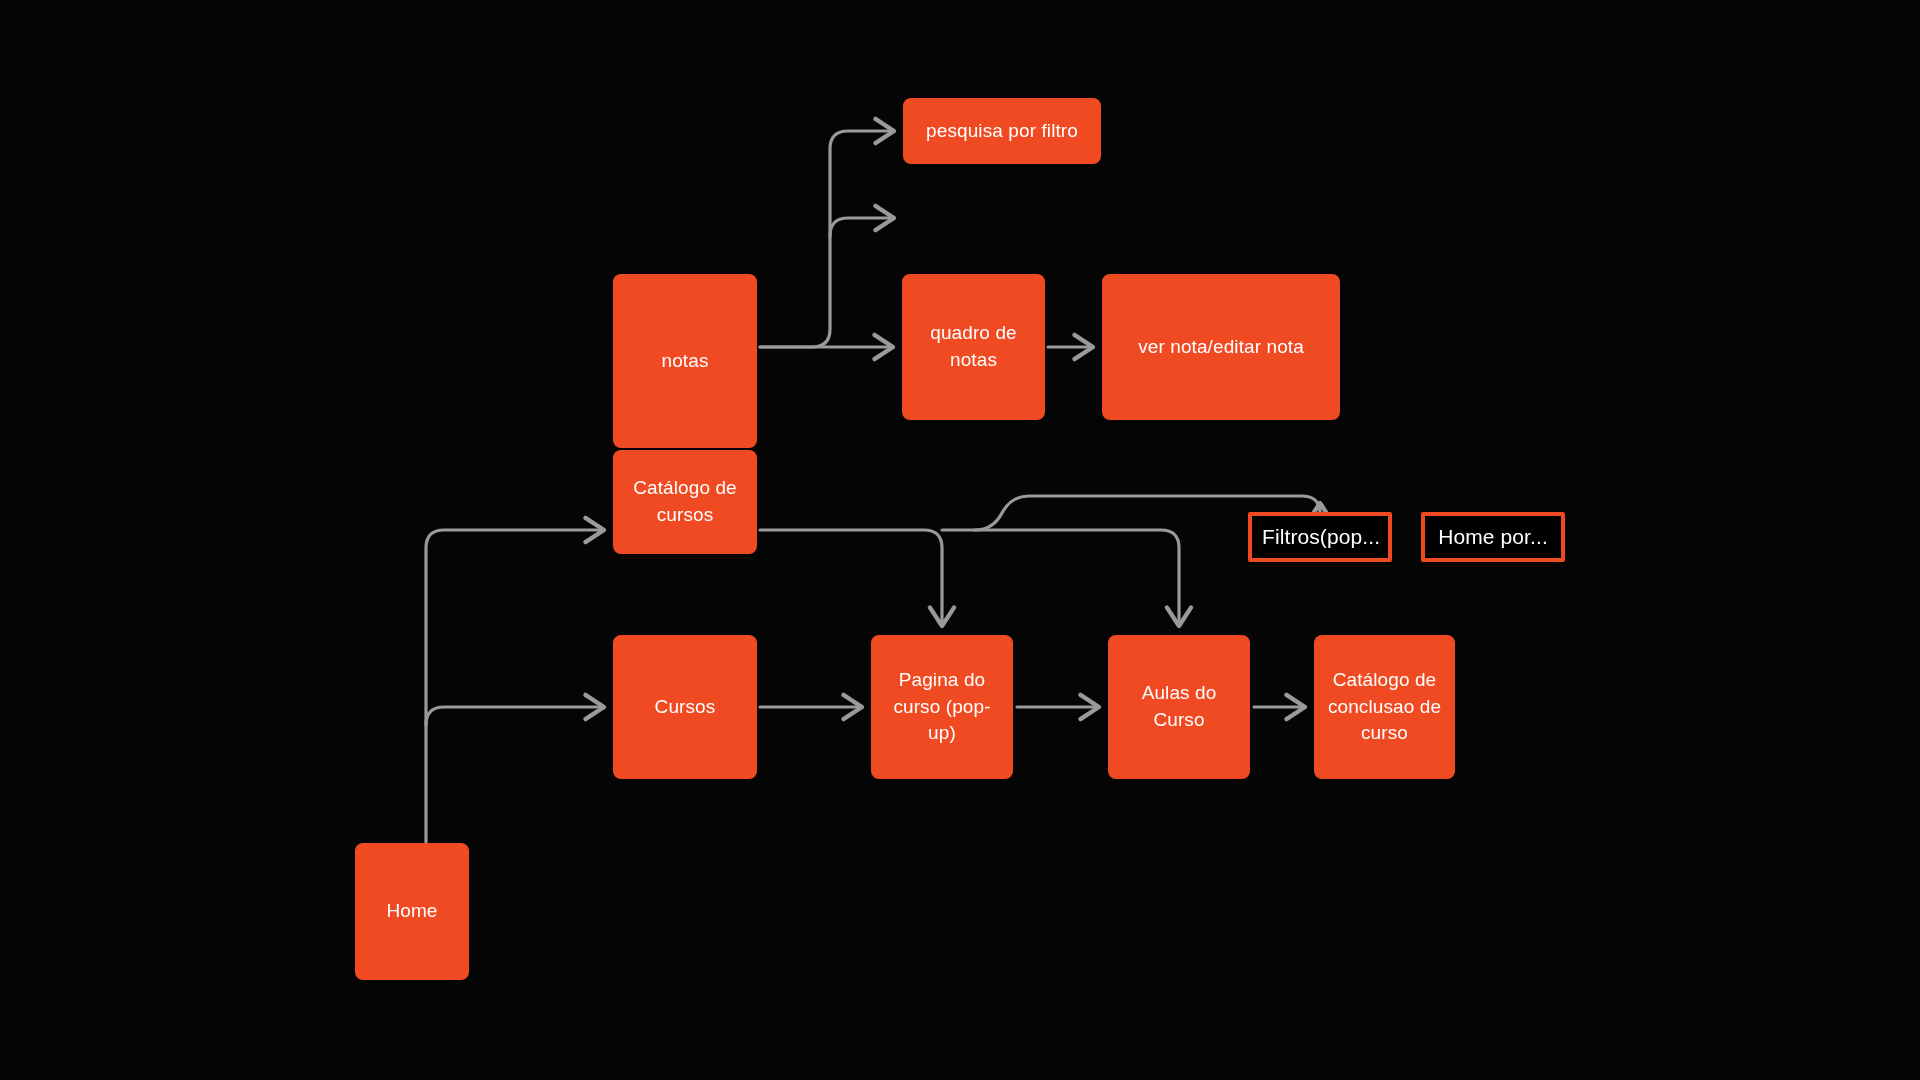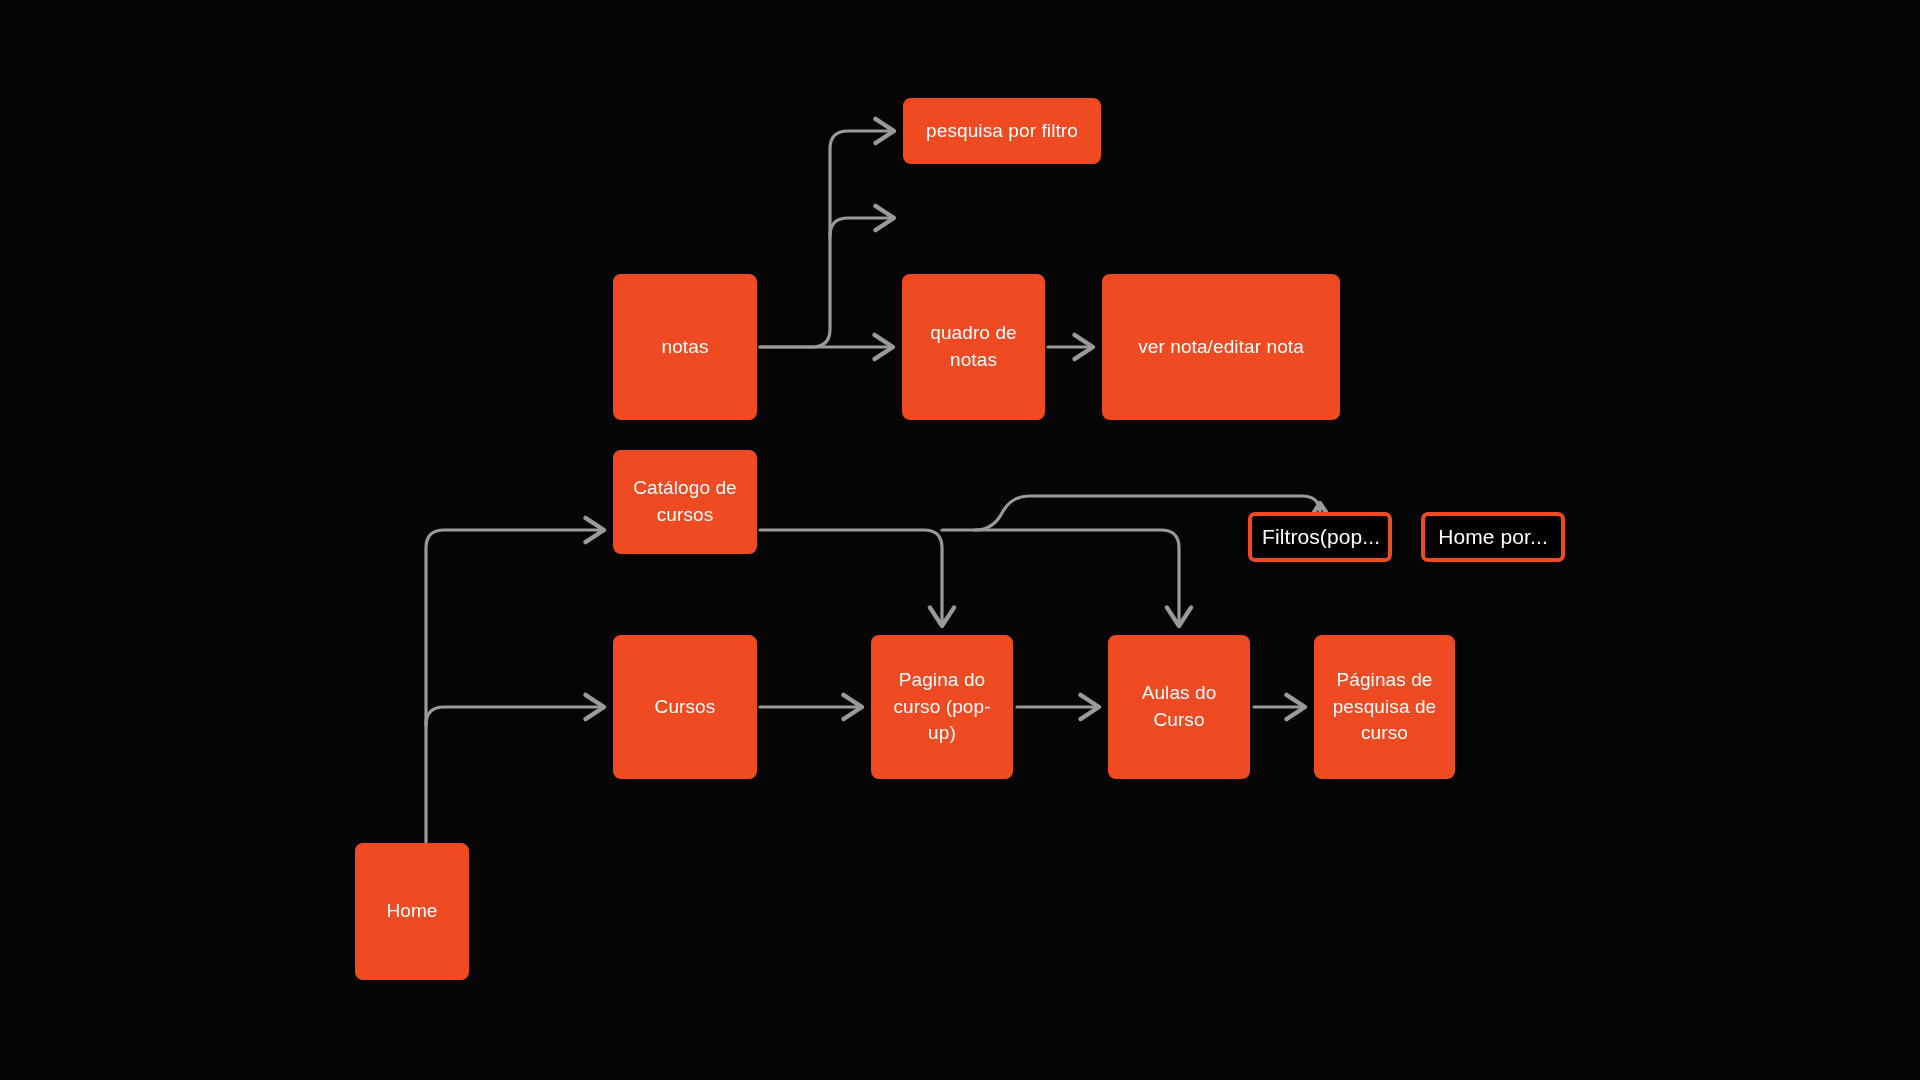--- a/index.html
+++ b/index.html
@@ -42,21 +42,21 @@
     padding: 4px 10px;
     letter-spacing: 0.1px;
   }
   .node.filled {
     background: #F04A23;
     border: none;
   }
   .node.outlined {
     background: #000000;
     border: 4px solid #F04A23;
-    border-radius: 7px;
+    border-radius: 2px;
     overflow: hidden;
     white-space: nowrap;
   }
   .node-label {
     display: block;
     width: 100%;
   }
   .fs20 { font-size: 19px; }
   .fs21 { font-size: 21px; }
 </style>
@@ -95,21 +95,21 @@
 
       <path d="M 1254 707 L 1305 707" marker-end="url(#arrowhead)"></path>
     </g>
   </svg>
 
   <div class="node filled fs20" style="left:903px; top:98px; width:198px; height:66px;">
     <span class="node-label">pesquisa por filtro</span>
   </div>
 
 
-  <div class="node filled fs20" style="left:613px; top:274px; width:144px; height:146px;">
+  <div class="node filled fs20" style="left:613px; top:274px; width:144px; height:174px;">
     <span class="node-label">notas</span>
   </div>
 
   <div class="node filled fs20" style="left:902px; top:274px; width:143px; height:146px;">
     <span class="node-label">quadro de notas</span>
   </div>
 
   <div class="node filled fs20" style="left:1102px; top:274px; width:238px; height:146px;">
     <span class="node-label">ver nota/editar nota</span>
   </div>
@@ -132,20 +132,20 @@
 
   <div class="node filled fs20" style="left:871px; top:635px; width:142px; height:144px;">
     <span class="node-label">Pagina do curso (pop-up)</span>
   </div>
 
   <div class="node filled fs20" style="left:1108px; top:635px; width:142px; height:144px;">
     <span class="node-label">Aulas do Curso</span>
   </div>
 
   <div class="node filled fs20" style="left:1314px; top:635px; width:141px; height:144px;">
-    <span class="node-label">Páginas de pesquisa de curso</span>
+    <span class="node-label">Catálogo de conclusao de curso</span>
   </div>
 
   <div class="node filled fs20" style="left:355px; top:843px; width:114px; height:137px;">
     <span class="node-label">Home</span>
   </div>
 
 </div>
 
 </body></html>

